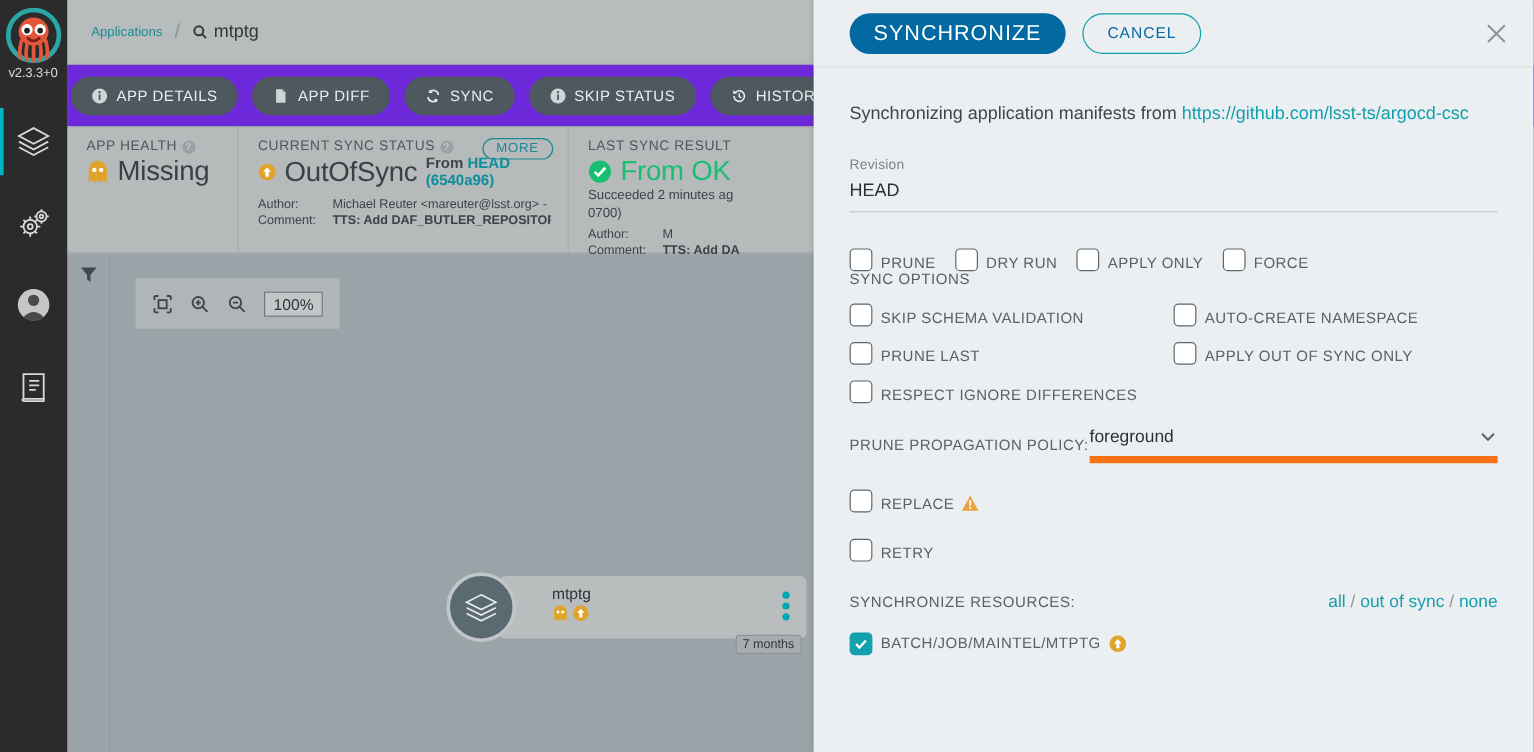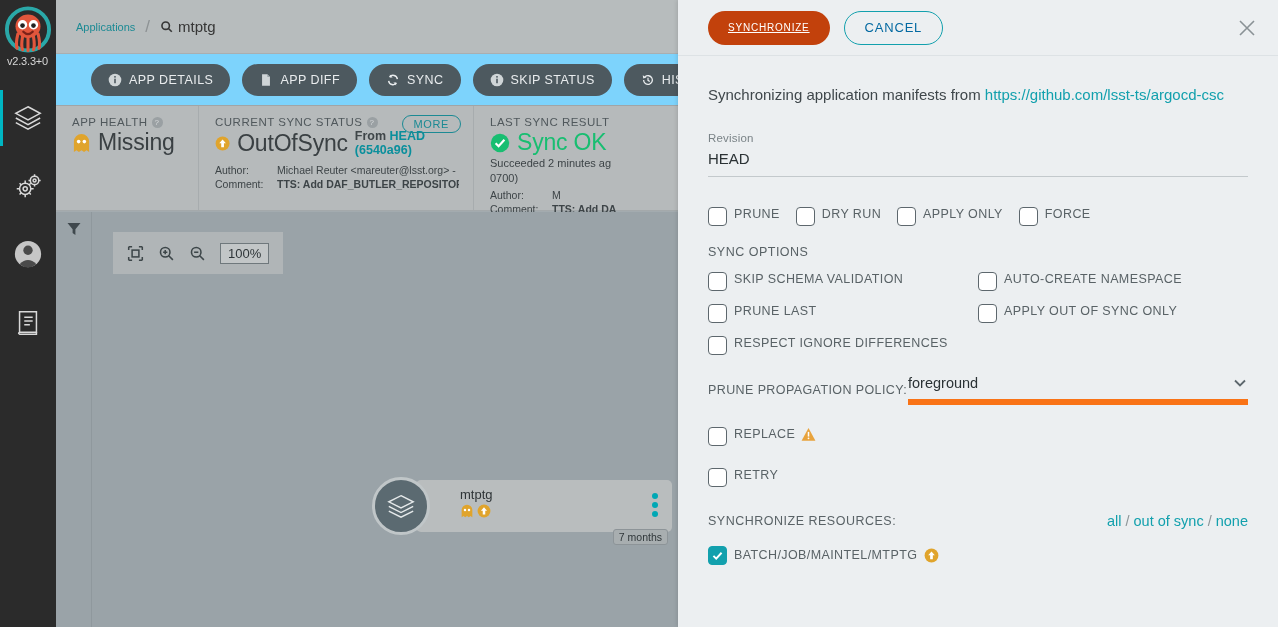--- a/index.html
+++ b/index.html
@@ -43,22 +43,22 @@
   .breadcrumb-bar {
     height: 54px; background: #b7bcbd; display: flex; align-items: center;
     padding-left: 20px; gap: 8px; border-bottom: 1px solid #a9aeb0;
   }
   .crumb-link { color: #1b8a94; font-size: 11px; }
   .crumb-sep { color: #8d9294; font-size: 17px; padding: 0 2px; }
   .crumb-cur { color: #363636; font-size: 15px; display: flex; align-items: center; gap: 5px; }
   .mag { width: 13px; height: 13px; stroke: #363636; stroke-width: 2; fill: none; }
 
   .toolbar {
-    height: 52px; background: #7dd3fc; display: flex; align-items: center;
-    padding-left: 35px; gap: 12px; border-bottom: 1px solid #a0a5a7;
+    height: 52px; background: #6d28d9; display: flex; align-items: center;
+    padding-left: 3px; gap: 12px; border-bottom: 1px solid #a0a5a7;
   }
   .tb-btn {
     height: 32px; border-radius: 16px; background: #4d595f; color: #e9ecee;
     display: flex; align-items: center; gap: 7px; padding: 0 17px;
     font-size: 12.5px; letter-spacing: 0.45px; white-space: nowrap;
   }
   .tb-ico { width: 14px; height: 14px; flex: 0 0 14px; }
 
   .cards {
     height: 105px; background: #b6babb; display: flex; border-bottom: 1px solid #a4a9ab;
@@ -145,52 +145,52 @@
   .panel {
     position: absolute; right: 0; top: 0; width: 600px; height: 627px;
     background: #eceff1; z-index: 10; box-shadow: -1px 0 4px rgba(0,0,0,0.12);
     display: flex; flex-direction: column;
   }
   .panel-head {
     height: 56px; flex: 0 0 56px; display: flex; align-items: center;
     padding: 0 20px 0 30px; gap: 14px; border-bottom: 1px solid #dde2e5;
   }
   .btn-sync {
-    background: #c2410c; color: #fff; border-radius: 18px; height: 34px;
-    padding: 0 20px; font-size: 10px; letter-spacing: 0.8px; border: none;
-    display: flex; align-items: center; text-decoration: underline;
+    background: #0369a1; color: #fff; border-radius: 18px; height: 34px;
+    padding: 0 20px; font-size: 18px; letter-spacing: 0.8px; border: none;
+    display: flex; align-items: center;
   }
   .btn-cancel {
     background: transparent; color: #0369a1; border: 1px solid #12a0ad;
     border-radius: 18px; height: 34px; padding: 0 20px; font-size: 13px;
     letter-spacing: 0.8px; display: flex; align-items: center;
   }
   .close-x { margin-left: auto; width: 22px; height: 22px; stroke: #8a9296; stroke-width: 1.6; }
   .panel-body { flex: 1; padding: 28px 30px 0 30px; overflow: hidden; }
   .syncing-text { font-size: 15px; color: #3f474b; line-height: 1.45; }
   .syncing-text a { color: #12a0ad; text-decoration: none; }
 
   .field { margin-top: 26px; }
   .field-label { font-size: 11.5px; color: #7a8387; letter-spacing: 0.2px; }
   .field-input {
     margin-top: 6px; font-size: 15px; color: #2b3235; padding-bottom: 9px;
     border-bottom: 1px solid #c3c9cc;
   }
 
-  .cb-row { display: flex; align-items: flex-start; }
+  .cb-row { display: flex; align-items: flex-end; }
   .cb {
     width: 19px; height: 19px; border: 1.7px solid #5d676d; border-radius: 4px;
     background: #fff; flex: 0 0 19px; display: inline-flex; align-items: center; justify-content: center;
   }
   .cb.checked { background: #12a0ad; border-color: #12a0ad; }
   .cb.checked svg { width: 13px; height: 13px; stroke: #fff; stroke-width: 2.4; fill: none; }
   .cb-label { font-size: 12.5px; color: #596266; letter-spacing: 0.4px; margin-left: 7px; white-space: nowrap; }
 
   .row-main { margin-top: 30px; display: flex; align-items: center; gap: 16px; }
-  .section-title { margin-top: 19px; font-size: 12.5px; color: #596266; letter-spacing: 0.5px; }
+  .section-title { font-size: 12.5px; color: #596266; letter-spacing: 0.5px; }
   .opt-grid { margin-top: 13px; display: grid; grid-template-columns: 270px 1fr; row-gap: 13px; }
   .policy-row { margin-top: 20px; display: flex; align-items: center; }
   .policy-label { font-size: 12.5px; color: #596266; letter-spacing: 0.4px; flex: 0 0 200px; }
   .policy-select {
     flex: 1; display: flex; align-items: center; padding-bottom: 8px;
     border-bottom: 6px solid #f97316;
   }
   .policy-val { font-size: 14.5px; color: #2b3235; }
   .chev { margin-left: auto; width: 16px; height: 16px; stroke: #5d676d; stroke-width: 1.8; fill: none; }
   .warn { width: 15px; height: 15px; margin-left: 6px; }
@@ -360,21 +360,21 @@
 
       <div class="card card-3">
         <div class="card-label">
           <span>LAST SYNC RESULT</span>
         </div>
         <div class="card-value">
           <svg class="chk-circ" viewBox="0 0 20 20">
             <circle cx="10" cy="10" r="9.2" fill="#18be71"></circle>
             <path d="M5.6 10.2 L8.6 13.2 L14.4 6.8" stroke="#fff" stroke-width="2.2" fill="none"></path>
           </svg>
-          <span class="txt green">Sync OK</span>
+          <span class="txt green">From OK</span>
         </div>
         <div class="sub">Succeeded 2 minutes ag</div>
         <div class="sub">0700)</div>
         <div class="meta" style="margin-top:2px">
           <div class="meta-row">
             <span class="meta-k">Author:</span>
             <span class="meta-v">M</span>
           </div>
           <div class="meta-row">
             <span class="meta-k">Comment:</span>

